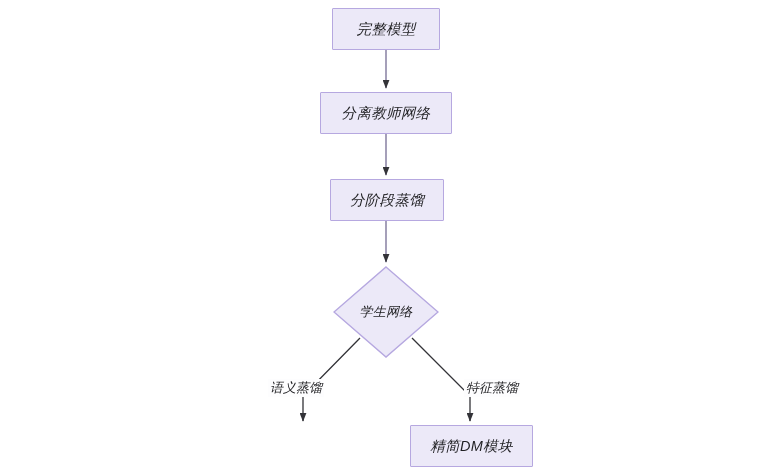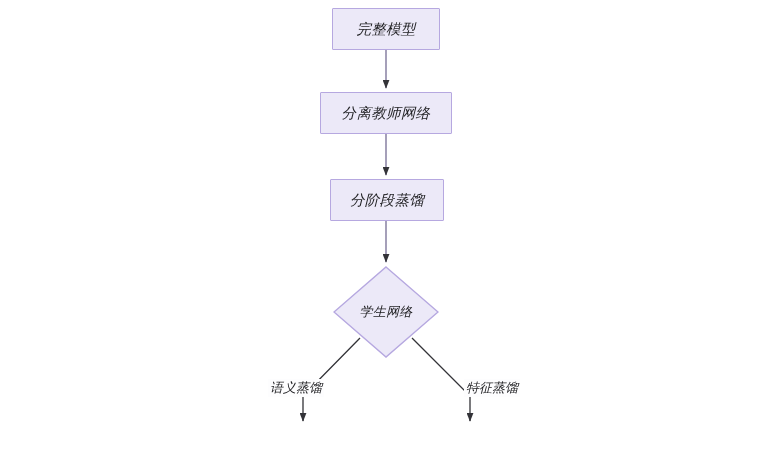--- a/index.html
+++ b/index.html
@@ -114,20 +114,23 @@
   </div>
 
   <div class="diamond-wrap" style="left:333px; top:266px; width:106px; height:92px;">
     <svg class="diamond-shape" viewBox="0 0 106 92" preserveAspectRatio="none" xmlns="http://www.w3.org/2000/svg">
       <polygon points="53,1 105,46 53,91 1,46" fill="#ece9f8" stroke="#b6a8e0" stroke-width="1.4"></polygon>
     </svg>
     <span class="diamond-label">学生网络</span>
   </div>
 
 
+  <div class="node-box" style="left:410px; top:425px; width:123px; height:42px;">
+    <span>精简DM模块</span>
+  </div>
 
   <div class="edge-label" style="left:268px; top:379px;">
     <span>语义蒸馏</span>
   </div>
 
   <div class="edge-label" style="left:440px; top:379px;margin-left:24px;">
     <span>特征蒸馏</span>
   </div>
 
 </div>

